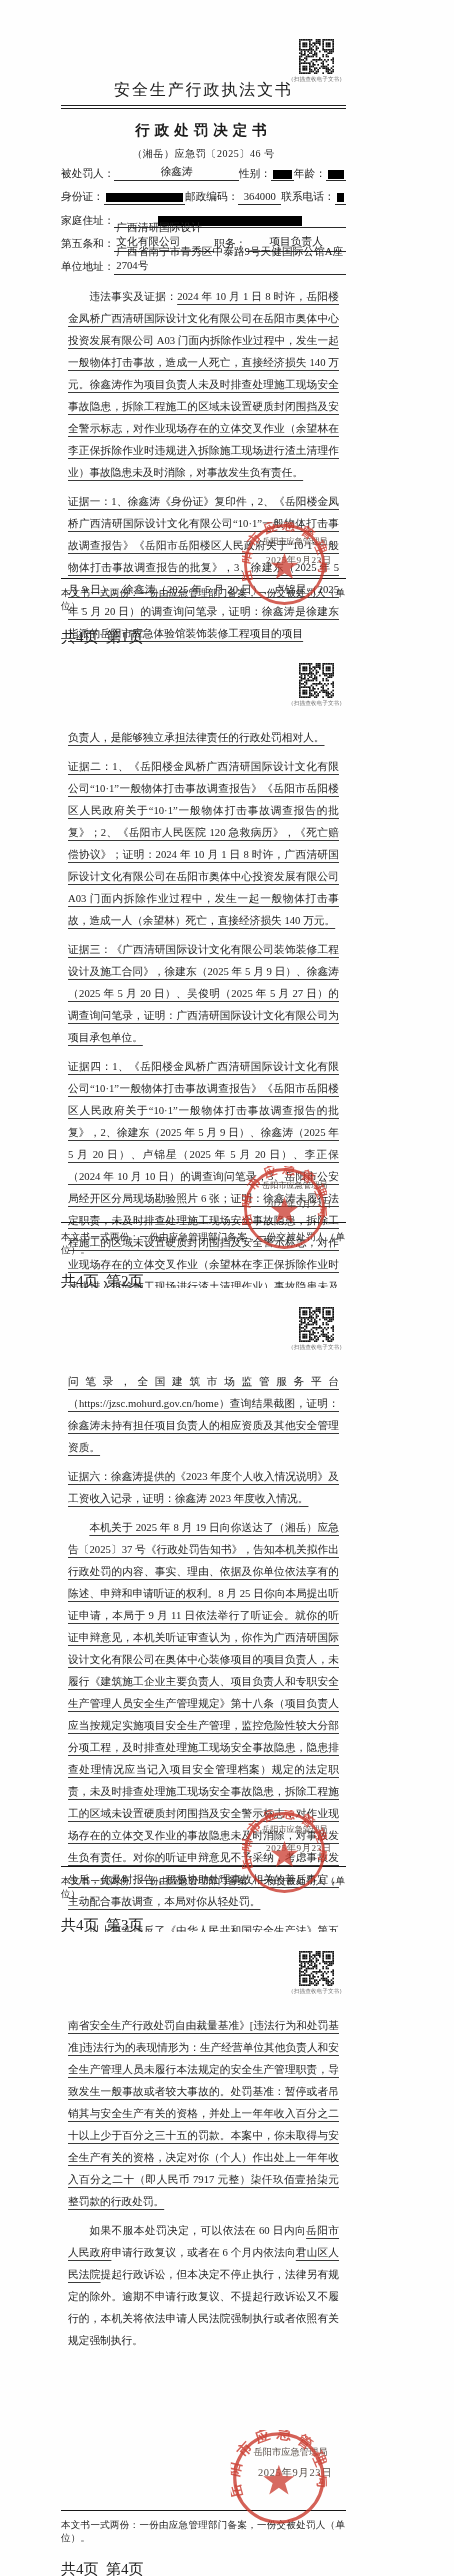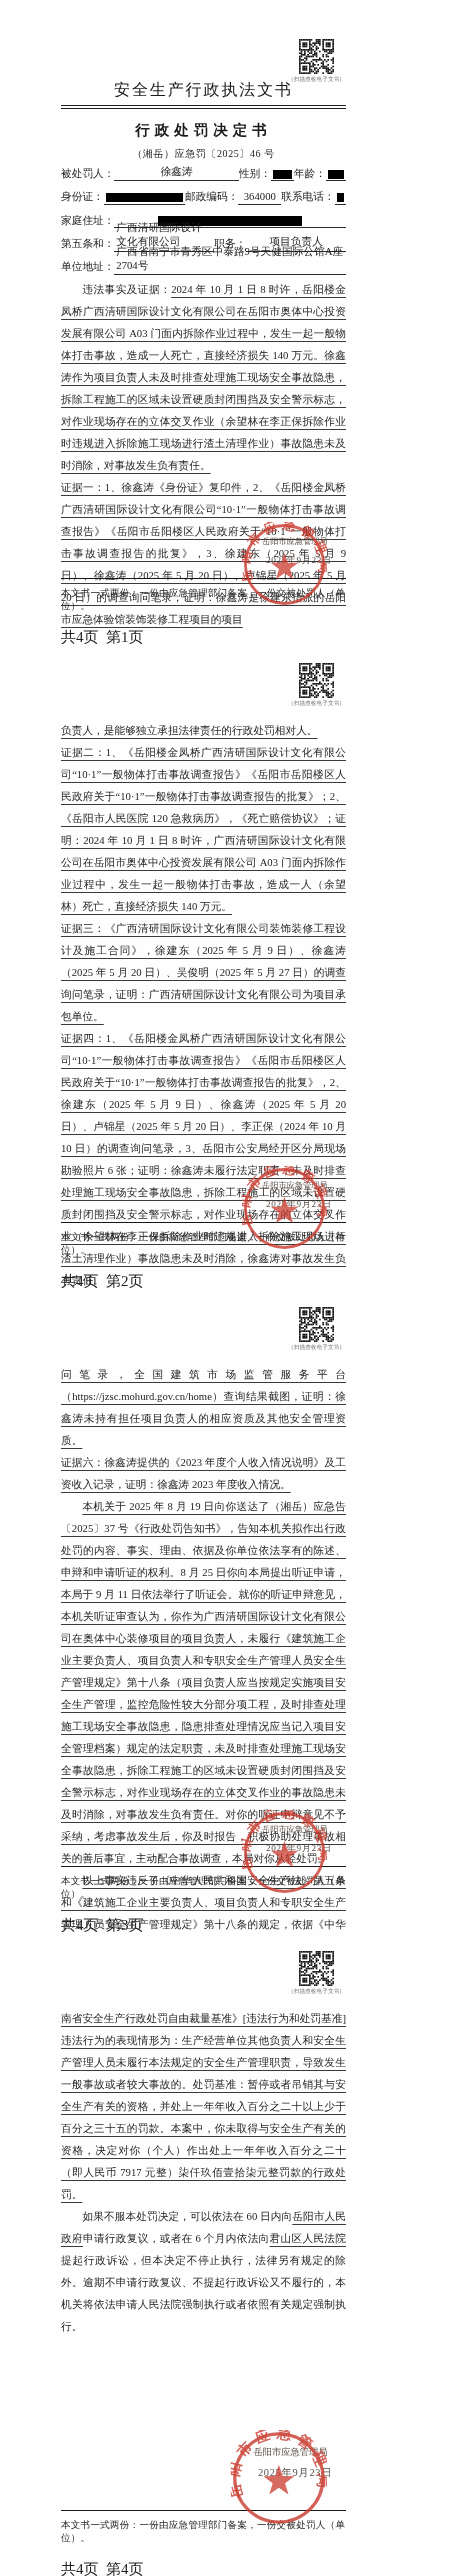--- a/index.html
+++ b/index.html
@@ -20,21 +20,21 @@
 
   .fields{position:absolute;left:61px;top:158px;width:285px;}
   .field-row{display:flex;align-items:flex-end;height:23.4px;font-size:10.7px;}
   .f-label{white-space:nowrap;padding-bottom:0.6px;}
   .f-value{border-bottom:0.9px solid #2a2a2a;display:flex;align-items:flex-end;padding:0 1.9px 1.3px 1.9px;min-width:7.6px;justify-content:center;}
   .f-fill{flex:1;}
   .redact{display:inline-block;height:9.5px;background:#000;}
 
   .body{position:absolute;left:61px;top:75px;width:285px;font-size:10.7px;line-height:22px;color:#242424;}
   .page-1 .body{top:278px;}
-  p.para{margin:0;text-align:justify;}
+  p.para{margin:7px;text-align:justify;}
   .indent{text-indent:2em;}
   .u{text-decoration:underline;text-underline-offset:4.4px;text-decoration-thickness:0.8px;text-decoration-color:#3a3a3a;}
   .b{font-weight:bold;}
 
   .footer{position:absolute;left:61px;top:578px;width:285px;border-top:1.6px solid #161616;padding-top:8px;font-size:9.5px;}
   .footer-note{letter-spacing:0.3px;}
   .page-label{font-size:15px;margin-top:15px;}
   .page-label span + span{margin-left:7.6px;}
 
   .stamp-wrap{position:absolute;left:242px;top:522px;width:95px;height:93px;opacity:0.93;}

